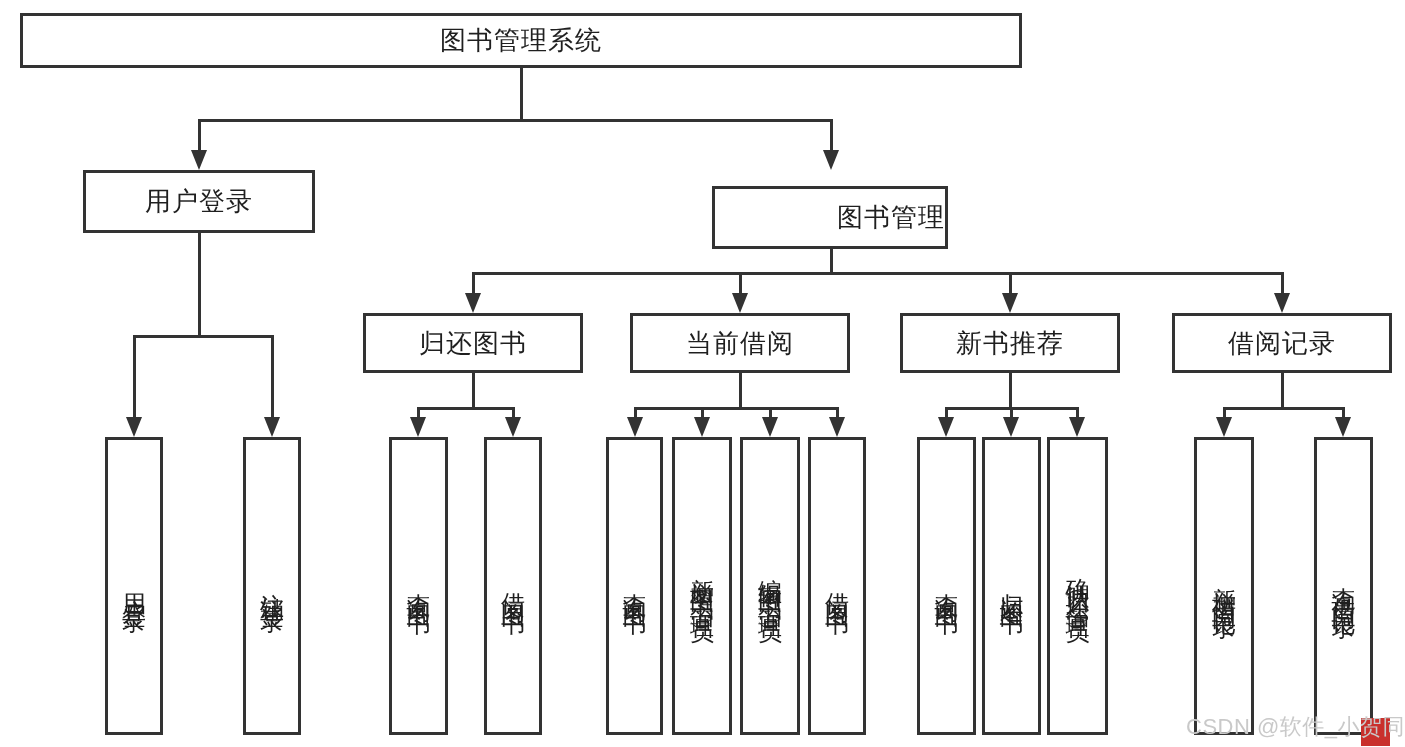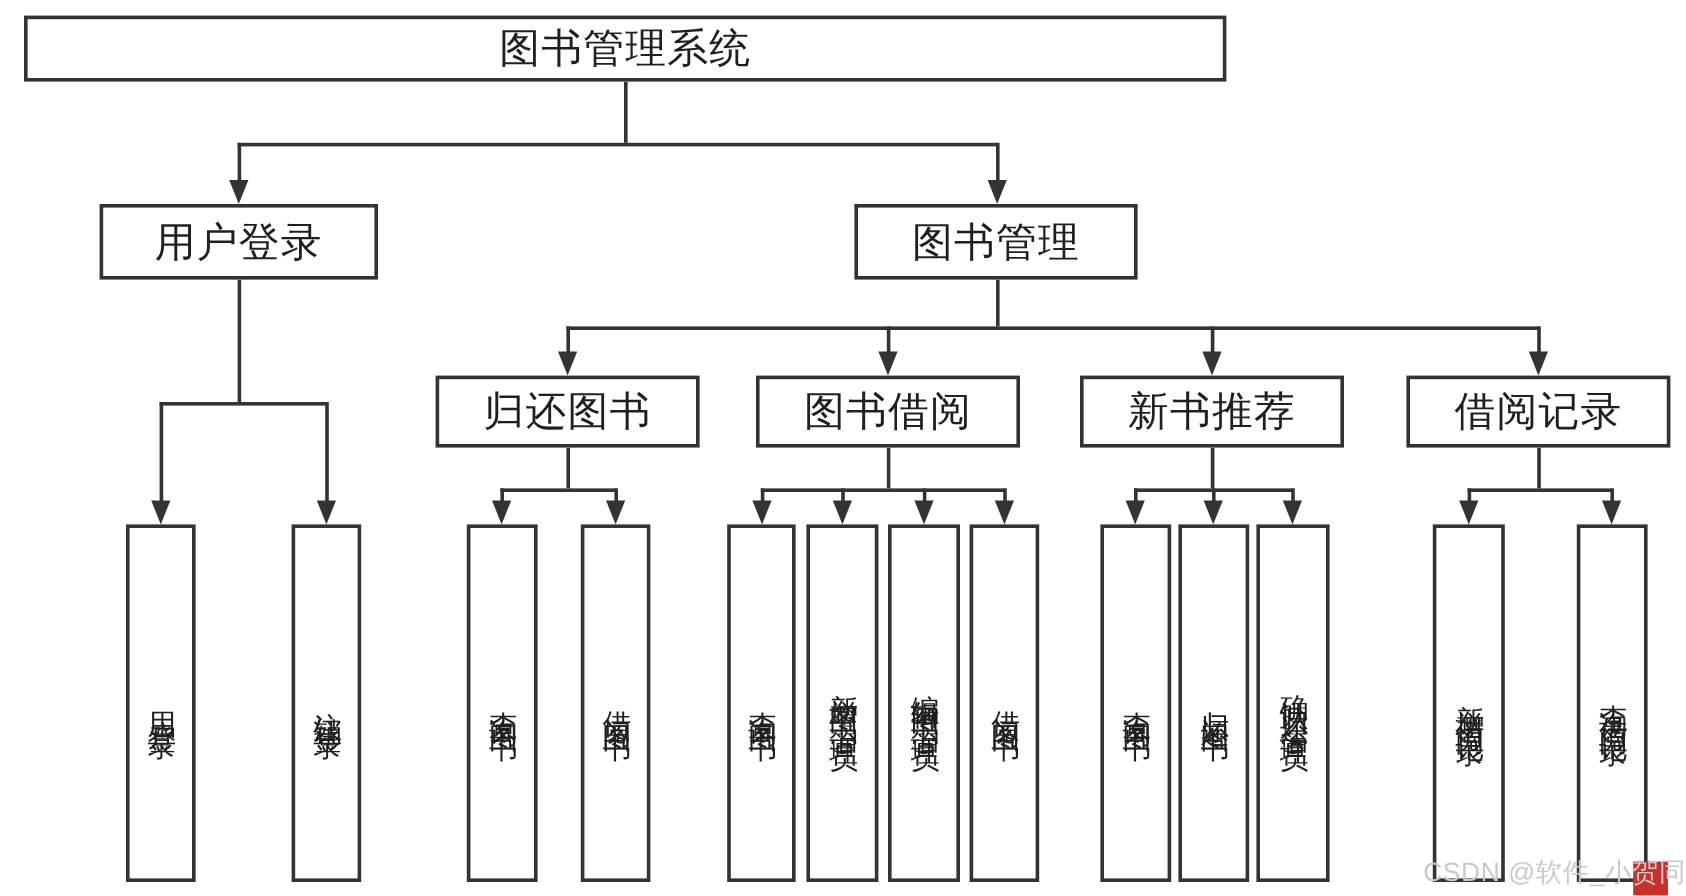--- a/index.html
+++ b/index.html
@@ -17,21 +17,21 @@
     position:absolute;width:0;height:0;z-index:3;
     border-left:8px solid transparent;border-right:8px solid transparent;
     border-top:20px solid var(--line);
   }
   .node{
     position:absolute;background:var(--box-bg);border:3px solid var(--line);
     box-sizing:border-box;display:flex;align-items:center;justify-content:center;
     z-index:2;color:var(--text);
   }
   .node.horiz .label{
-    font-size:34px;letter-spacing:1px;white-space:nowrap;
+    font-size:26px;letter-spacing:1px;white-space:nowrap;
   }
   .node.vert .label{
     writing-mode:vertical-rl;text-orientation:mixed;
     font-size:24px;letter-spacing:6px;line-height:1;
   }
   .watermark{
     position:absolute;left:1186px;top:712px;z-index:6;
     font-size:22px;color:var(--wm);letter-spacing:0.5px;white-space:nowrap;
   }
   .wm-accent{
@@ -97,28 +97,28 @@
       <div class="seg" style="left: 1342px; top: 407px; width: 3px; height: 16px;"></div>
       <div class="arrow" style="left: 1335px; top: 417px;"></div>
     </div>
   <div id="nodes-layer">
       <div class="node horiz" style="left: 20px; top: 13px; width: 1002px; height: 55px;">
         <span class="label">图书管理系统</span>
       </div>
       <div class="node horiz" style="left: 83px; top: 170px; width: 232px; height: 63px;">
         <span class="label">用户登录</span>
       </div>
-      <div class="node horiz" style="left: 712px; top: 170px; width: 236px; height: 63px;">
+      <div class="node horiz" style="left: 712px; top: 186px; width: 236px; height: 63px; justify-content: flex-end;">
         <span class="label">图书管理</span>
       </div>
       <div class="node horiz" style="left: 363px; top: 313px; width: 220px; height: 60px;">
         <span class="label">归还图书</span>
       </div>
       <div class="node horiz" style="left: 630px; top: 313px; width: 220px; height: 60px;">
-        <span class="label">图书借阅</span>
+        <span class="label">当前借阅</span>
       </div>
       <div class="node horiz" style="left: 900px; top: 313px; width: 220px; height: 60px;">
         <span class="label">新书推荐</span>
       </div>
       <div class="node horiz" style="left: 1172px; top: 313px; width: 220px; height: 60px;">
         <span class="label">借阅记录</span>
       </div>
       <div class="node vert" style="left: 105px; top: 437px; width: 58px; height: 298px;">
         <span class="label">用户登录</span>
       </div>

